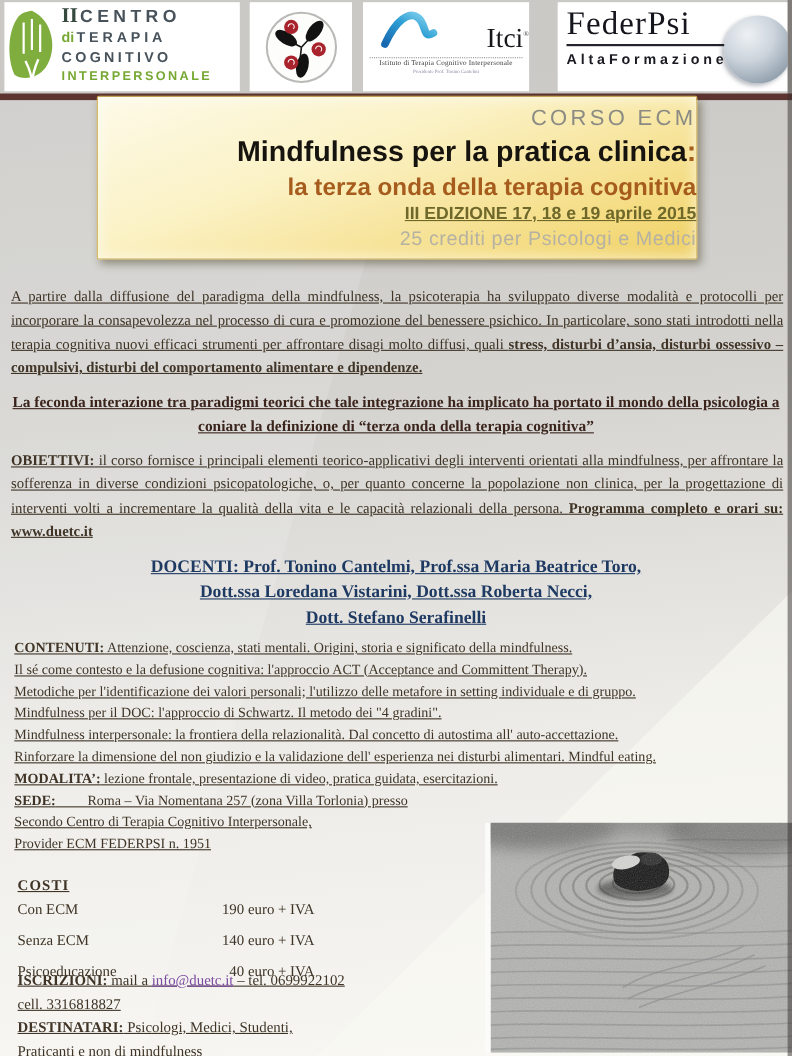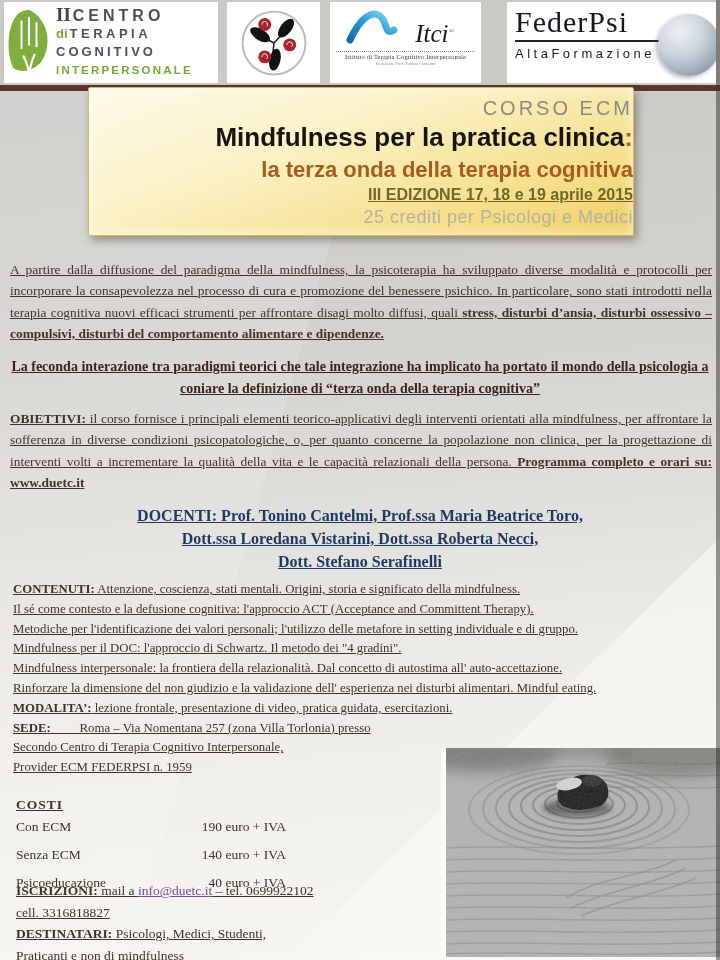--- a/index.html
+++ b/index.html
@@ -20,27 +20,27 @@
   #card-itci{left:330px;width:151px;text-align:center;}
   #card-federpsi{left:507px;width:209px;}
   .centro-text{font-family:"Liberation Sans",sans-serif;line-height:18px;margin-left:2px;}
   .centro-r1{font-size:16px;font-weight:bold;letter-spacing:4px;color:#47525b;}
   .centro-num{font-family:"Liberation Serif",serif;font-size:19px;font-weight:bold;color:#35493e;letter-spacing:0;margin-right:2px;}
   .centro-r2{font-size:13px;font-weight:bold;letter-spacing:3.5px;color:#47525b;}
   .centro-di{color:#76a832;letter-spacing:0;margin-right:2px;text-transform:lowercase;}
   .centro-r3{font-size:13px;font-weight:bold;letter-spacing:3px;color:#47525b;}
   .centro-r4{font-size:11.5px;font-weight:bold;letter-spacing:2.2px;color:#76a832;}
   .itci-swoosh{display:block;margin:4px auto 0;}
-  .itci-name{font-size:25px;color:#17161a;line-height:22px;margin-top:-26px;margin-left:58px;text-align:center;font-style:italic;}
+  .itci-name{font-size:25px;color:#17161a;line-height:22px;margin-top:-26px;margin-left:58px;text-align:right;}
   .itci-reg{font-size:7px;vertical-align:super;color:#555;}
   .itci-caption{font-size:6.5px;color:#3a3a3a;border-top:1px dotted #888;margin:6px 6px 0;padding-top:1px;letter-spacing:.2px;}
   .itci-sub{font-size:4.5px;color:#8a8aa8;margin-top:1px;}
   .fp-name{font-family:"Liberation Serif",serif;font-size:30px;color:#15151d;letter-spacing:1px;margin:4px 0 0 8px;line-height:32px;}
   .fp-rule{height:2px;background:#23232b;margin:2px 8px 0 8px;}
-  .fp-sub{font-family:"Liberation Sans",sans-serif;font-size:13px;font-weight:normal;color:#1a1a22;letter-spacing:3.5px;margin:4px 0 0 8px;}
+  .fp-sub{font-family:"Liberation Sans",sans-serif;font-size:13px;font-weight:bold;color:#1a1a22;letter-spacing:3.5px;margin:4px 0 0 8px;}
   .fp-sphere{position:absolute;right:-4px;top:12px;width:62px;height:62px;border-radius:50%;
              background:radial-gradient(circle at 35% 28%,#eef1f4 0%,#ccd4dc 40%,#97a5b2 75%,#76869a 100%);
              box-shadow:-2px 2px 4px rgba(40,50,70,.35);}
 
   .strip{position:absolute;left:0;top:85px;width:720px;height:6px;background:#5e3431;z-index:10;}
 
   
   .titlebox{position:absolute;left:88px;top:87px;width:544px;height:147px;border-radius:2px;z-index:20;
             background:linear-gradient(160deg,#fdfae8 0%,#fbf2c6 38%,#f4da7c 85%,#eecf62 100%);
             border:1px solid #d8b95a;box-shadow:3px 4px 8px rgba(60,50,20,.45), inset 0 0 14px rgba(255,255,255,.75);
@@ -163,21 +163,21 @@
   <div class="para" id="contenuti">
     <div class="cline"><span class="blead">CONTENUTI:</span><span> Attenzione, coscienza, stati mentali. Origini, storia e significato della mindfulness.</span></div>
     <div class="cline"><span class="blead"></span><span>Il sé come contesto e la defusione cognitiva: l'approccio ACT (Acceptance and Committent Therapy).</span></div>
     <div class="cline"><span class="blead"></span><span>Metodiche per l'identificazione dei valori personali; l'utilizzo delle metafore in setting individuale e di gruppo.</span></div>
     <div class="cline"><span class="blead"></span><span>Mindfulness per il DOC: l'approccio di Schwartz. Il metodo dei "4 gradini".</span></div>
     <div class="cline"><span class="blead"></span><span>Mindfulness interpersonale: la frontiera della relazionalità. Dal concetto di autostima all' auto-accettazione.</span></div>
     <div class="cline"><span class="blead"></span><span>Rinforzare la dimensione del non giudizio e la validazione dell' esperienza nei disturbi alimentari. Mindful eating.</span></div>
     <div class="cline"><span class="blead">MODALITA’:</span><span> lezione frontale, presentazione di video, pratica guidata, esercitazioni.</span></div>
     <div class="cline"><span class="blead">SEDE:</span><span>&nbsp;&nbsp;&nbsp;&nbsp;&nbsp;&nbsp;&nbsp;&nbsp; Roma – Via Nomentana 257 (zona Villa Torlonia) presso</span></div>
     <div class="cline"><span class="blead"></span><span>Secondo Centro di Terapia Cognitivo Interpersonale,</span></div>
-    <div class="cline"><span class="blead"></span><span>Provider ECM FEDERPSI n. 1959</span></div>
+    <div class="cline"><span class="blead"></span><span>Provider ECM FEDERPSI n. 1951</span></div>
   </div>
 
   <div class="para" id="costi">
     <div class="costi-label">COSTI</div>
     <div class="crow"><span class="lab">Con ECM</span><span class="pr">190 euro + IVA</span></div>
     <div class="crow"><span class="lab">Senza ECM</span><span class="pr">140 euro + IVA</span></div>
     <div class="crow"><span class="lab">Psicoeducazione</span><span class="pr">40 euro + IVA</span></div>
   </div>
 
   <div class="para" id="iscr">

